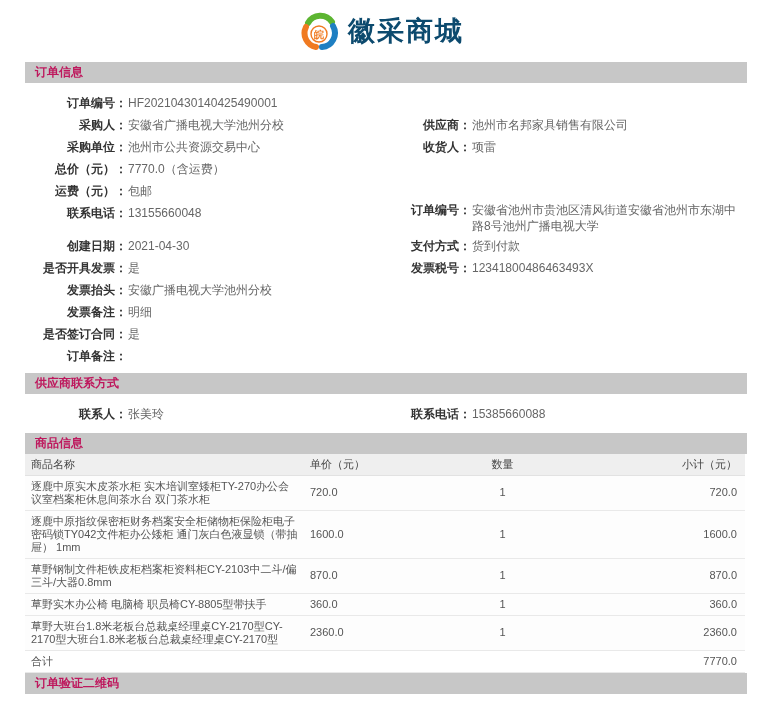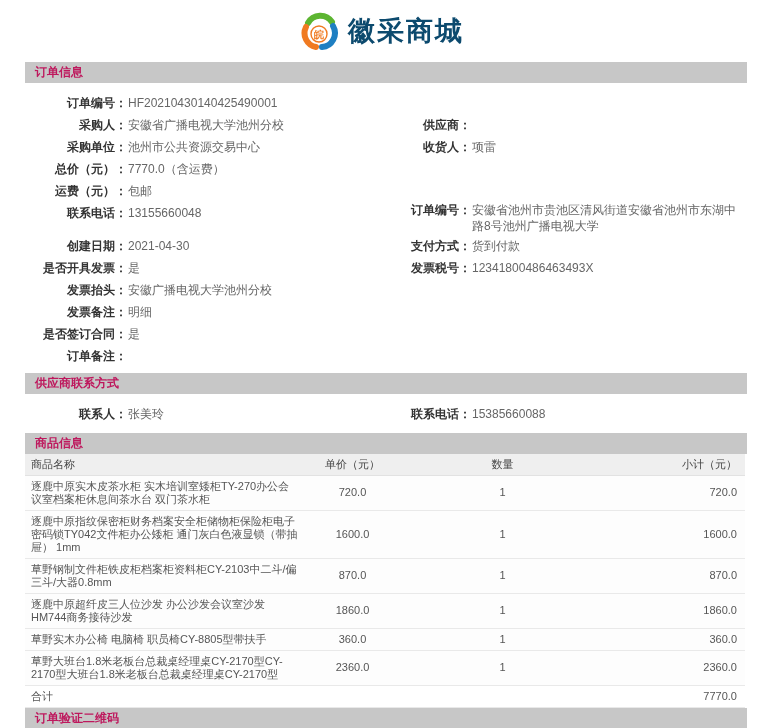--- a/index.html
+++ b/index.html
@@ -36,21 +36,21 @@
   .contact-fields { width:722px; margin-left:25px; padding:9px 0 8px 0; display:flex; }
 
   
   .ptable { width:720px; margin-left:25px; border-collapse:collapse; font-size:11px; color:#555; }
   .ptable th { background:#efefef; font-weight:normal; color:#444; height:21px;
     border-bottom:1px solid #e2e2e2; }
   .ptable td { border-bottom:1px solid #e9e9e9; padding:4px 0; line-height:13px;
     background:#fdfdfd; }
   .col-name  { width:285px; text-align:left; padding-left:6px; }
   td.col-name { padding-left:6px; padding-right:10px; }
-  .col-price { width:85px;  text-align:center; }
+  .col-price { width:85px;  text-align:left; }
   .col-qty   { width:215px; text-align:center; }
   .col-sub   { width:135px; text-align:right; padding-right:8px; }
   td.col-sub { padding-right:8px; }
   .total-row td { background:#fff; }
 </style>
 </head>
 <body>
 
 <div class="page">
 
@@ -119,20 +119,21 @@
       <div class="frow">
         <span class="flabel">订单备注：</span>
         <span class="fvalue"></span>
       </div>
     </div>
 
     <div class="fcol-right">
       <div class="spacer22"></div>
       <div class="frow">
         <span class="flabel">供应商：</span>
+        <span class="fvalue">池州市名邦家具销售有限公司</span>
       </div>
       <div class="frow">
         <span class="flabel">收货人：</span>
         <span class="fvalue">项雷</span>
       </div>
       <div class="spacer44"></div>
       <div class="frow tall">
         <span class="flabel">订单编号：</span>
         <span class="fvalue">安徽省池州市贵池区清风街道安徽省池州市东湖中路8号池州广播电视大学</span>
       </div>
@@ -184,26 +185,20 @@
         <td class="col-name">逐鹿中原指纹保密柜财务档案安全柜储物柜保险柜电子密码锁TY042文件柜办公矮柜 通门灰白色液显锁（带抽屉） 1mm</td>
         <td class="col-price">1600.0</td>
         <td class="col-qty">1</td>
         <td class="col-sub">1600.0</td>
       </tr>
       <tr>
         <td class="col-name">草野钢制文件柜铁皮柜档案柜资料柜CY-2103中二斗/偏三斗/大器0.8mm</td>
         <td class="col-price">870.0</td>
         <td class="col-qty">1</td>
         <td class="col-sub">870.0</td>
-      </tr>
-      <tr>
-        <td class="col-name">逐鹿中原超纤皮三人位沙发 办公沙发会议室沙发HM744商务接待沙发</td>
-        <td class="col-price">1860.0</td>
-        <td class="col-qty">1</td>
-        <td class="col-sub">1860.0</td>
       </tr>
       <tr>
         <td class="col-name">草野实木办公椅 电脑椅 职员椅CY-8805型带扶手</td>
         <td class="col-price">360.0</td>
         <td class="col-qty">1</td>
         <td class="col-sub">360.0</td>
       </tr>
       <tr>
         <td class="col-name">草野大班台1.8米老板台总裁桌经理桌CY-2170型CY-2170型大班台1.8米老板台总裁桌经理桌CY-2170型</td>
         <td class="col-price">2360.0</td>

